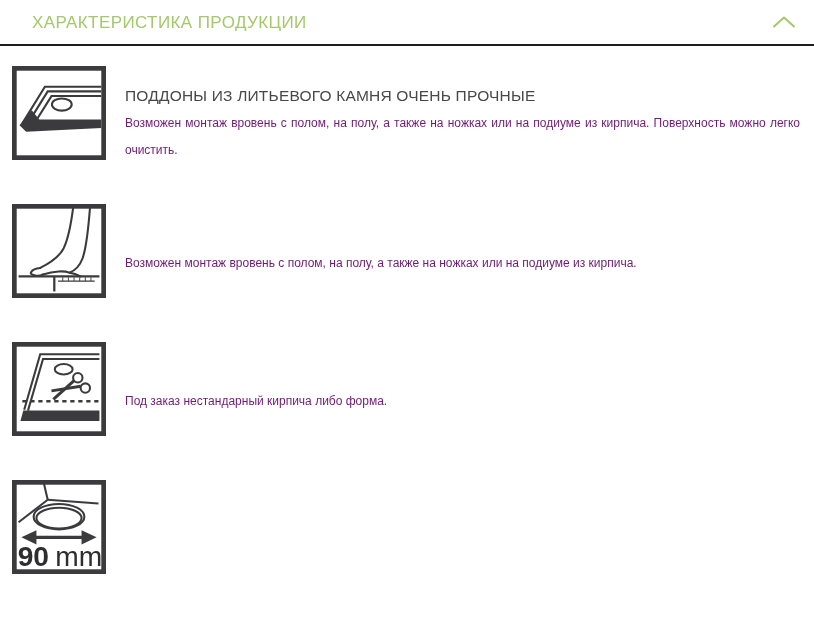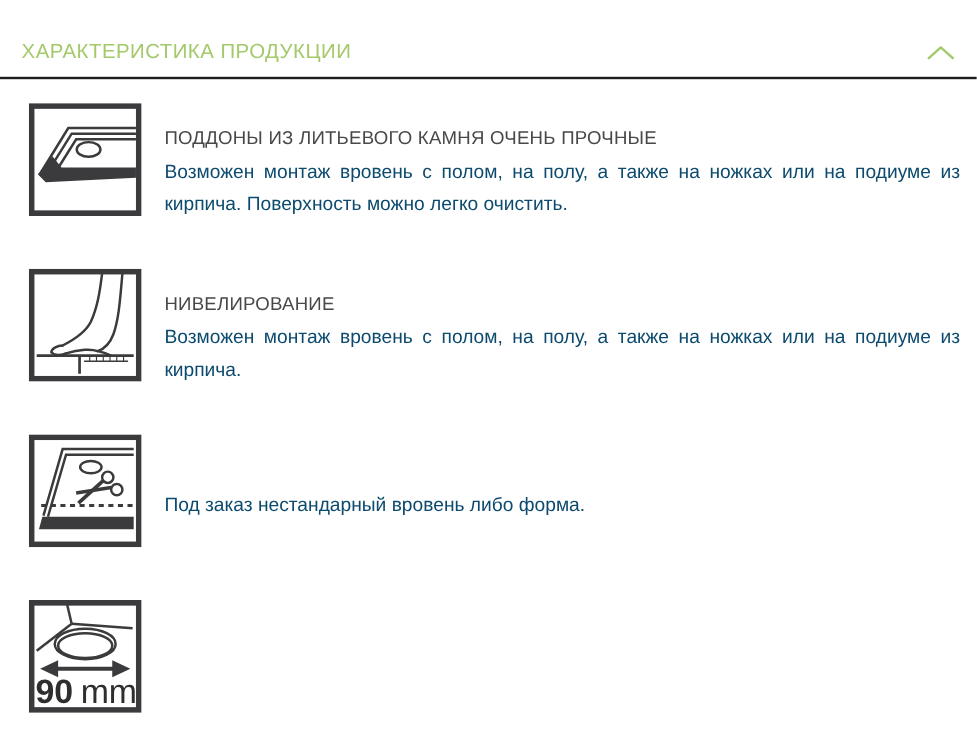--- a/index.html
+++ b/index.html
@@ -3,54 +3,53 @@
 <meta charset="utf-8">
 <style>
   html, body { margin: 0; padding: 0; }
   body {
     width: 814px; height: 622px;
     background: #ffffff;
     font-family: "Liberation Sans", sans-serif;
     overflow: hidden;
   }
   .sec-header {
-    display: flex; align-items: flex-end; justify-content: space-between;
-    padding: 13px 16px 11px 18px;
-    margin-top: 20px;
+    display: flex; align-items: flex-start; justify-content: space-between;
+    padding: 13px 16px 11px 32px;
   }
   .sec-title {
     margin: 0;
     font-size: 17px; font-weight: 400;
     letter-spacing: 0.4px;
     color: #a3c96a;
     text-transform: uppercase;
   }
   .collapse-btn { display: inline-flex; cursor: pointer; padding: 2px; }
   .divider { border: none; border-top: 2px solid #1d1d1d; margin: 0; }
-  .features { padding: 20px 14px 0 24px; }
+  .features { padding: 20px 14px 0 12px; }
   .feature-row {
     display: flex; align-items: center;
     column-gap: 19px;
     margin-bottom: 20px;
   }
   .icon-box { flex: none; width: 94px; height: 118px; }
   .icon-box svg { display: block; width: 94px; height: 94px; }
   .feature-text { flex: 1 1 auto; min-width: 0; }
   .feature-title {
     margin: 0 0 5px 0;
     font-size: 15.5px; font-weight: 400;
     letter-spacing: 0.2px;
     color: #48484a;
     text-transform: uppercase;
   }
   .feature-desc {
     margin: 0;
-    font-size: 16px;
+    font-size: 12px;
     line-height: 27px;
-    color: #0c4a6e;
+    color: #701a75;
     text-align: justify;
   }
   .feature-desc:empty { display: none; }
   .ic { stroke: #3b3b3d; fill: none; stroke-width: 2.2; }
   .ic-border { stroke: #3b3b3d; fill: none; stroke-width: 5; }
   .ic-fill { fill: #3b3b3d; stroke: none; }
 </style>
 </head>
 <body>
 
@@ -104,21 +103,20 @@
             <path d="M54 78 L54 82"></path>
               <path d="M60 78 L60 82"></path>
               <path d="M66 78 L66 82"></path>
             <path d="M72 78 L72 82"></path>
               <path d="M78 78 L78 82"></path>
               <path d="M84 78 L84 82"></path>
           </g>
         </svg>
       </span>
       <div class="feature-text">
-        <h3 class="feature-title">НИВЕЛИРОВАНИЕ</h3>
         <p class="feature-desc">Возможен монтаж вровень с полом, на полу, а также на ножках или на подиуме из кирпича.</p>
       </div>
     </div>
 
     <div class="feature-row">
       <span class="icon-box">
         <svg viewBox="0 0 100 100">
           <rect class="ic-border" x="2.5" y="2.5" width="95" height="95"></rect>
           <path class="ic" d="M13 72 L30 13 L93 13"></path>
           <path class="ic" d="M17 73 L33 18 L93 18"></path>
@@ -127,21 +125,21 @@
           <g class="ic" stroke-width="2.6">
             <circle cx="70" cy="38" r="5"></circle>
             <circle cx="78" cy="49" r="5"></circle>
             <path d="M66 41 L44 61" stroke-width="3.2"></path>
             <path d="M73 47 L42 52" stroke-width="3.2"></path>
           </g>
           <polygon class="ic-fill" points="12,73 93,73 93,84 9,84"></polygon>
         </svg>
       </span>
       <div class="feature-text">
-        <p class="feature-desc">Под заказ нестандарный вровень либо форма.</p>
+        <p class="feature-desc">Под заказ нестандарный кирпича либо форма.</p>
       </div>
     </div>
 
     <div class="feature-row">
       <span class="icon-box">
         <svg viewBox="0 0 100 100">
           <rect class="ic-border" x="2.5" y="2.5" width="95" height="95"></rect>
           <g class="ic" stroke-width="1.8">
             <path d="M34 4 L38 21"></path>
             <path d="M38 21 L92 25"></path>

